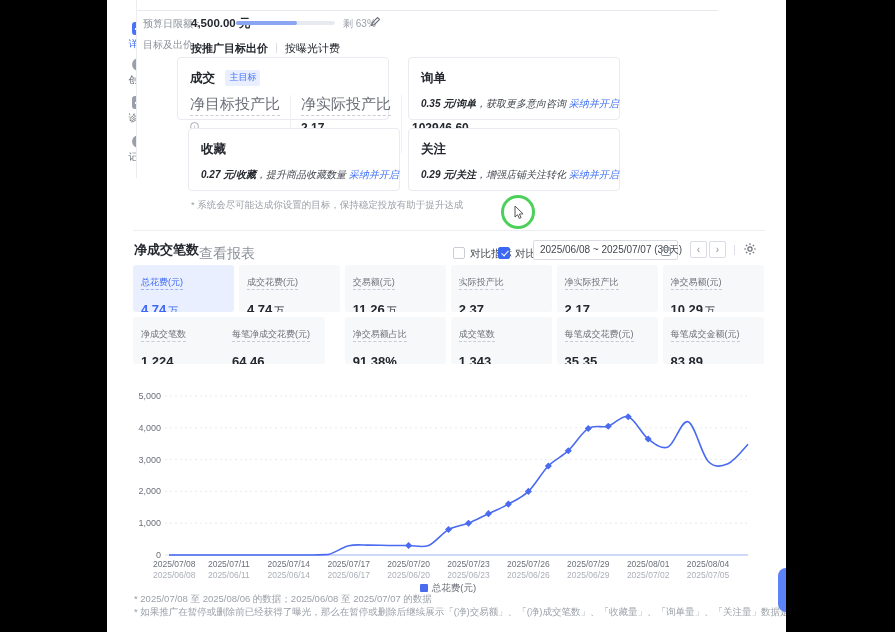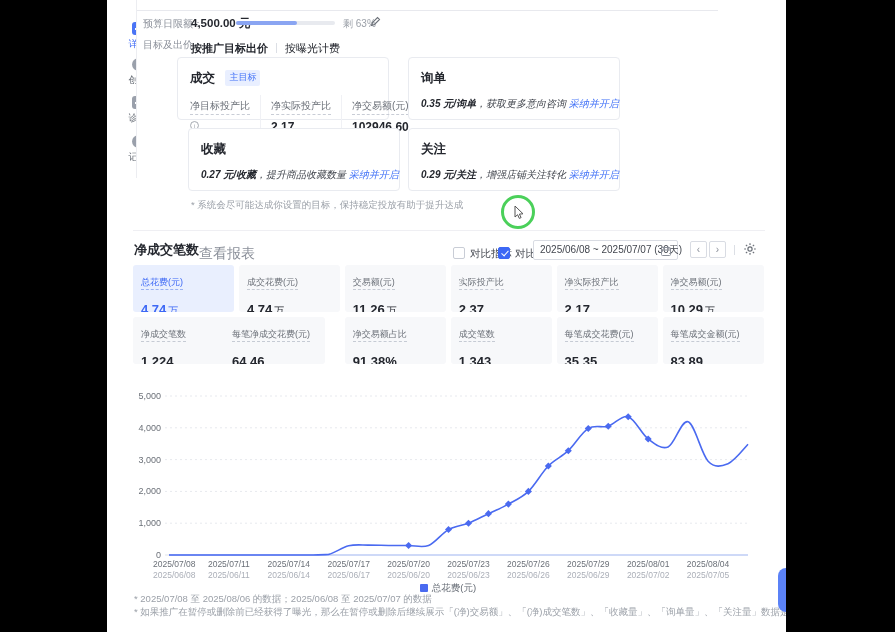--- a/index.html
+++ b/index.html
@@ -31,21 +31,21 @@
 
   .bid-opt { font-size:11px; color:#24272e;text-align:right; }
   .vdiv { display:inline-block; width:1px; height:10px; background:#dcdfe5; vertical-align:middle; }
 
   .card { position:absolute; width:212px; height:63px; border:1px solid #e9ebf0; border-radius:4px; background:#fff; padding:10px 12px; }
   .card-title { font-size:12.5px; font-weight:bold; color:#24272e; display:inline-block; }
   .badge-main { display:inline-block; margin-left:6px; font-size:9px; color:#4272f7; background:#e9efff; border-radius:2px; padding:1.5px 4px; vertical-align:2px; }
   .mcols { display:flex; margin-top:8px; }
   .mcol { padding-right:10px; margin-right:10px; border-right:1px solid #f0f1f5; }
   .mcol:last-child { border-right:none; margin-right:0; padding-right:0; }
-  .mlabel { font-size:10px; color:#6b7078; border-bottom:1px dashed #c9cdd6; display:inline-block; padding-bottom:1px; white-space:nowrap; }
+  .mlabel { font-size:15px; color:#6b7078; border-bottom:1px dashed #c9cdd6; display:inline-block; padding-bottom:1px; white-space:nowrap; }
   .mvalue { font-size:12px; font-weight:bold; color:#24272e; margin-top:5px; }
   .sugg-body { font-size:10px; color:#42464e; margin-top:10px; white-space:nowrap;font-style:italic; }
   .sugg-body b { font-size:10px; color:#24272e; }
   .linkblue { color:#4272f7; cursor:pointer; }
   .note { font-size:9.5px; color:#9ba0a8; }
 
   .sect-divider { position:absolute; left:26px; width:632px; height:1px; background:#efeff3; }
 
   .trend-title { font-size:13px; font-weight:bold; color:#24272e; }
   .report-link { font-size:14px; color:#8a8f99; margin-left:8px; cursor:pointer; }

